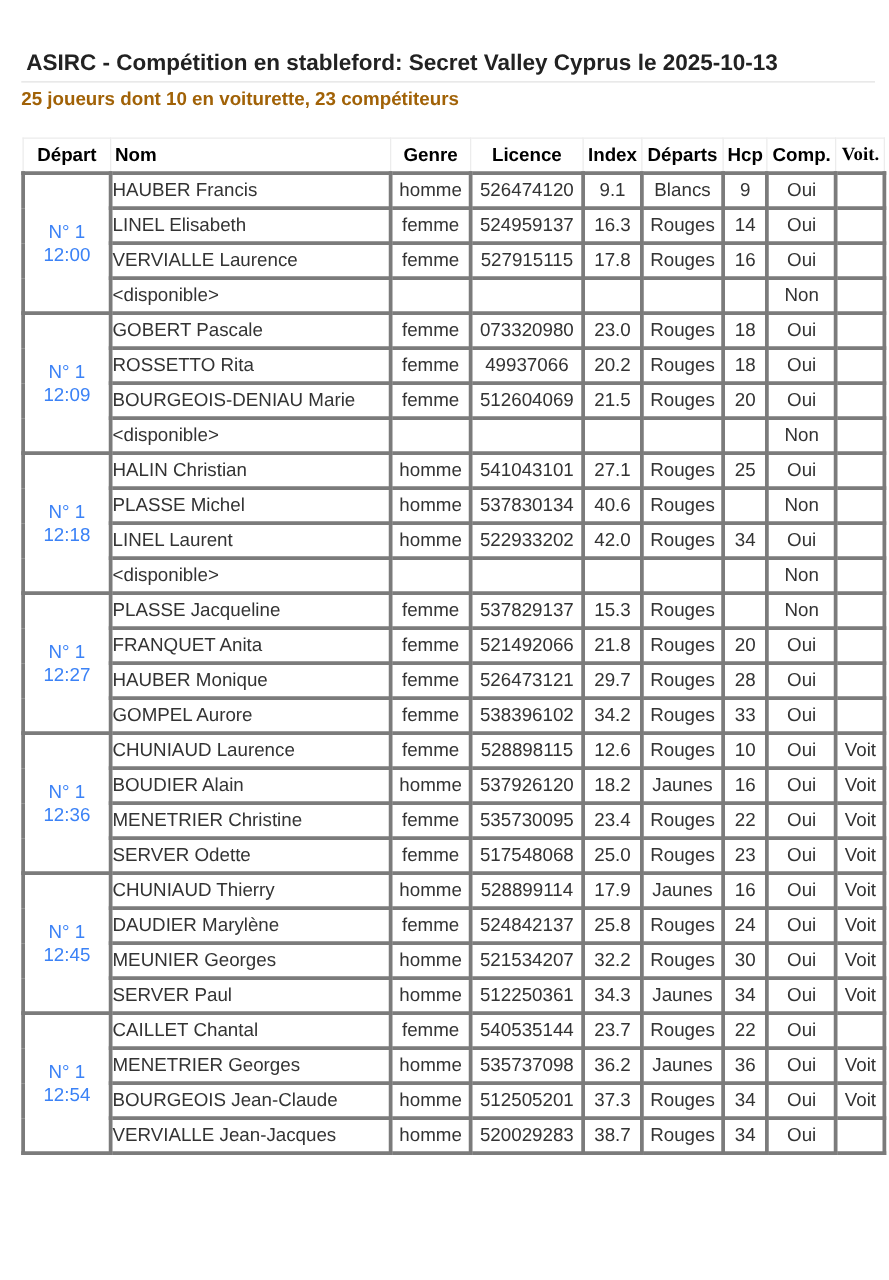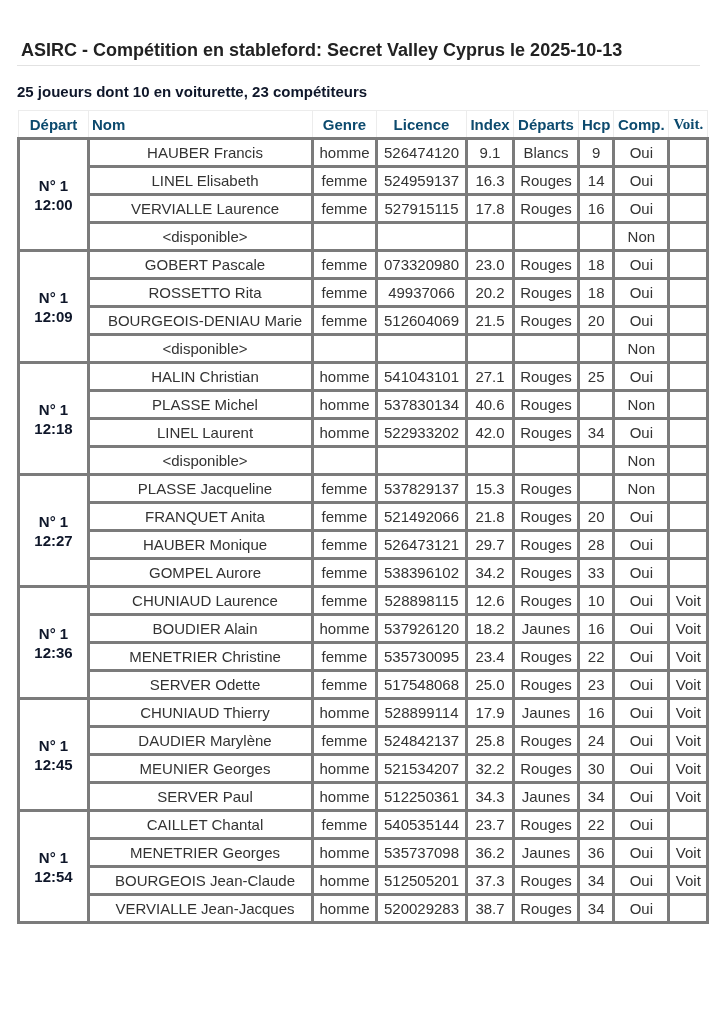--- a/index.html
+++ b/index.html
@@ -11,41 +11,41 @@
     .title {
       position: absolute; left: 17px; top: 36px;
       font-size: 18px; font-weight: bold; color: #222;
       letter-spacing: 0px;
     }
     .title-rule {
       position: absolute; left: 17px; top: 65px; width: 683px;
       height: 1px; background: #e2e2e2;
     }
     .summary {
-      position: absolute; left: 17px; top: 83px;
-      font-size: 15px; font-weight: bold; color: #0f172a;
+      position: absolute; left: 17px; top: 71px;
+      font-size: 15px; font-weight: bold; color: #a16207;
     }
     table.starts {
       position: absolute; left: 17px; top: 110px;
       border-collapse: collapse;
       font-size: 15px;
     }
     table.starts th {
       font-weight: bold; height: 26px; padding: 0 3px;
-      border: 1px solid #ececec; color: #0c4a6e; white-space: nowrap;
+      border: 1px solid #ececec; color: #000000; white-space: nowrap;
       text-align: center;
     }
     table.starts th.th-nom { text-align: left; }
     table.starts td {
       border: 3px solid #7b7b7b; height: 25px; padding: 0 3px;
       white-space: nowrap; text-align: center; color: #333;
     }
-    table.starts td.c-nom { text-align: center; padding-left: 12px; }
+    table.starts td.c-nom { text-align: left; padding-left: 0; }
     table.starts td.c-depart {
-      font-weight: bold; color: #0f172a; width: 61px; line-height: 19px;
+      font-weight: normal; color: #3b82f6; width: 61px; line-height: 19px;
       border-left: 3px solid #7b7b7b; border-right: 3px solid #7b7b7b;
     }
     .w-nom { width: 217px; }
     .w-genre { width: 57px; }
     .w-lic { width: 83px; }
     .w-idx { width: 40px; }
     .w-dep { width: 58px; margin-top: 12px; }
     .w-hcp { width: 25px; }
     .w-comp { width: 48px; }
     .w-voit { width: 32px; font-family: Liberation Serif, serif; }

